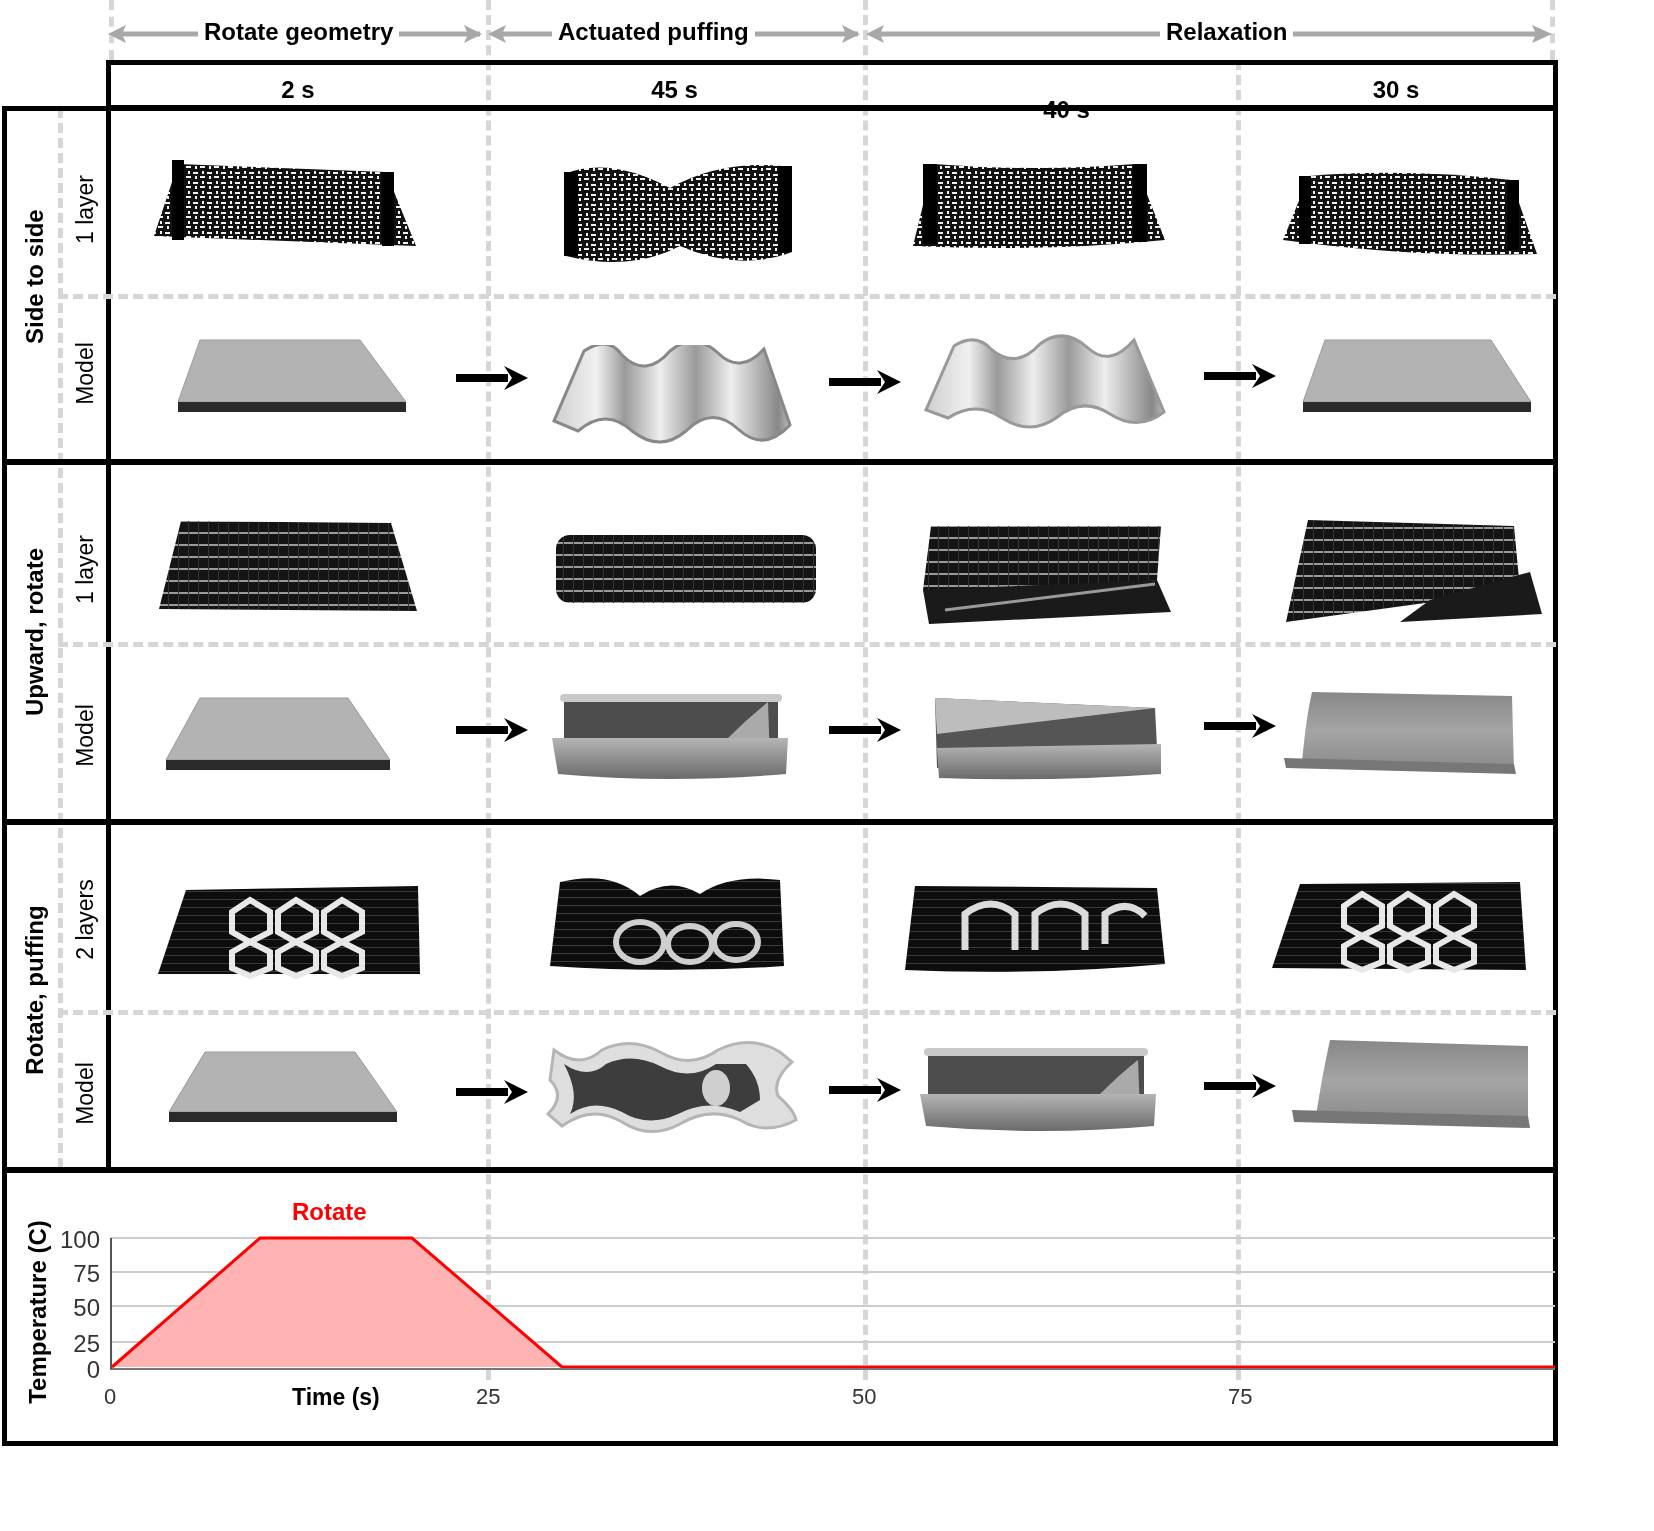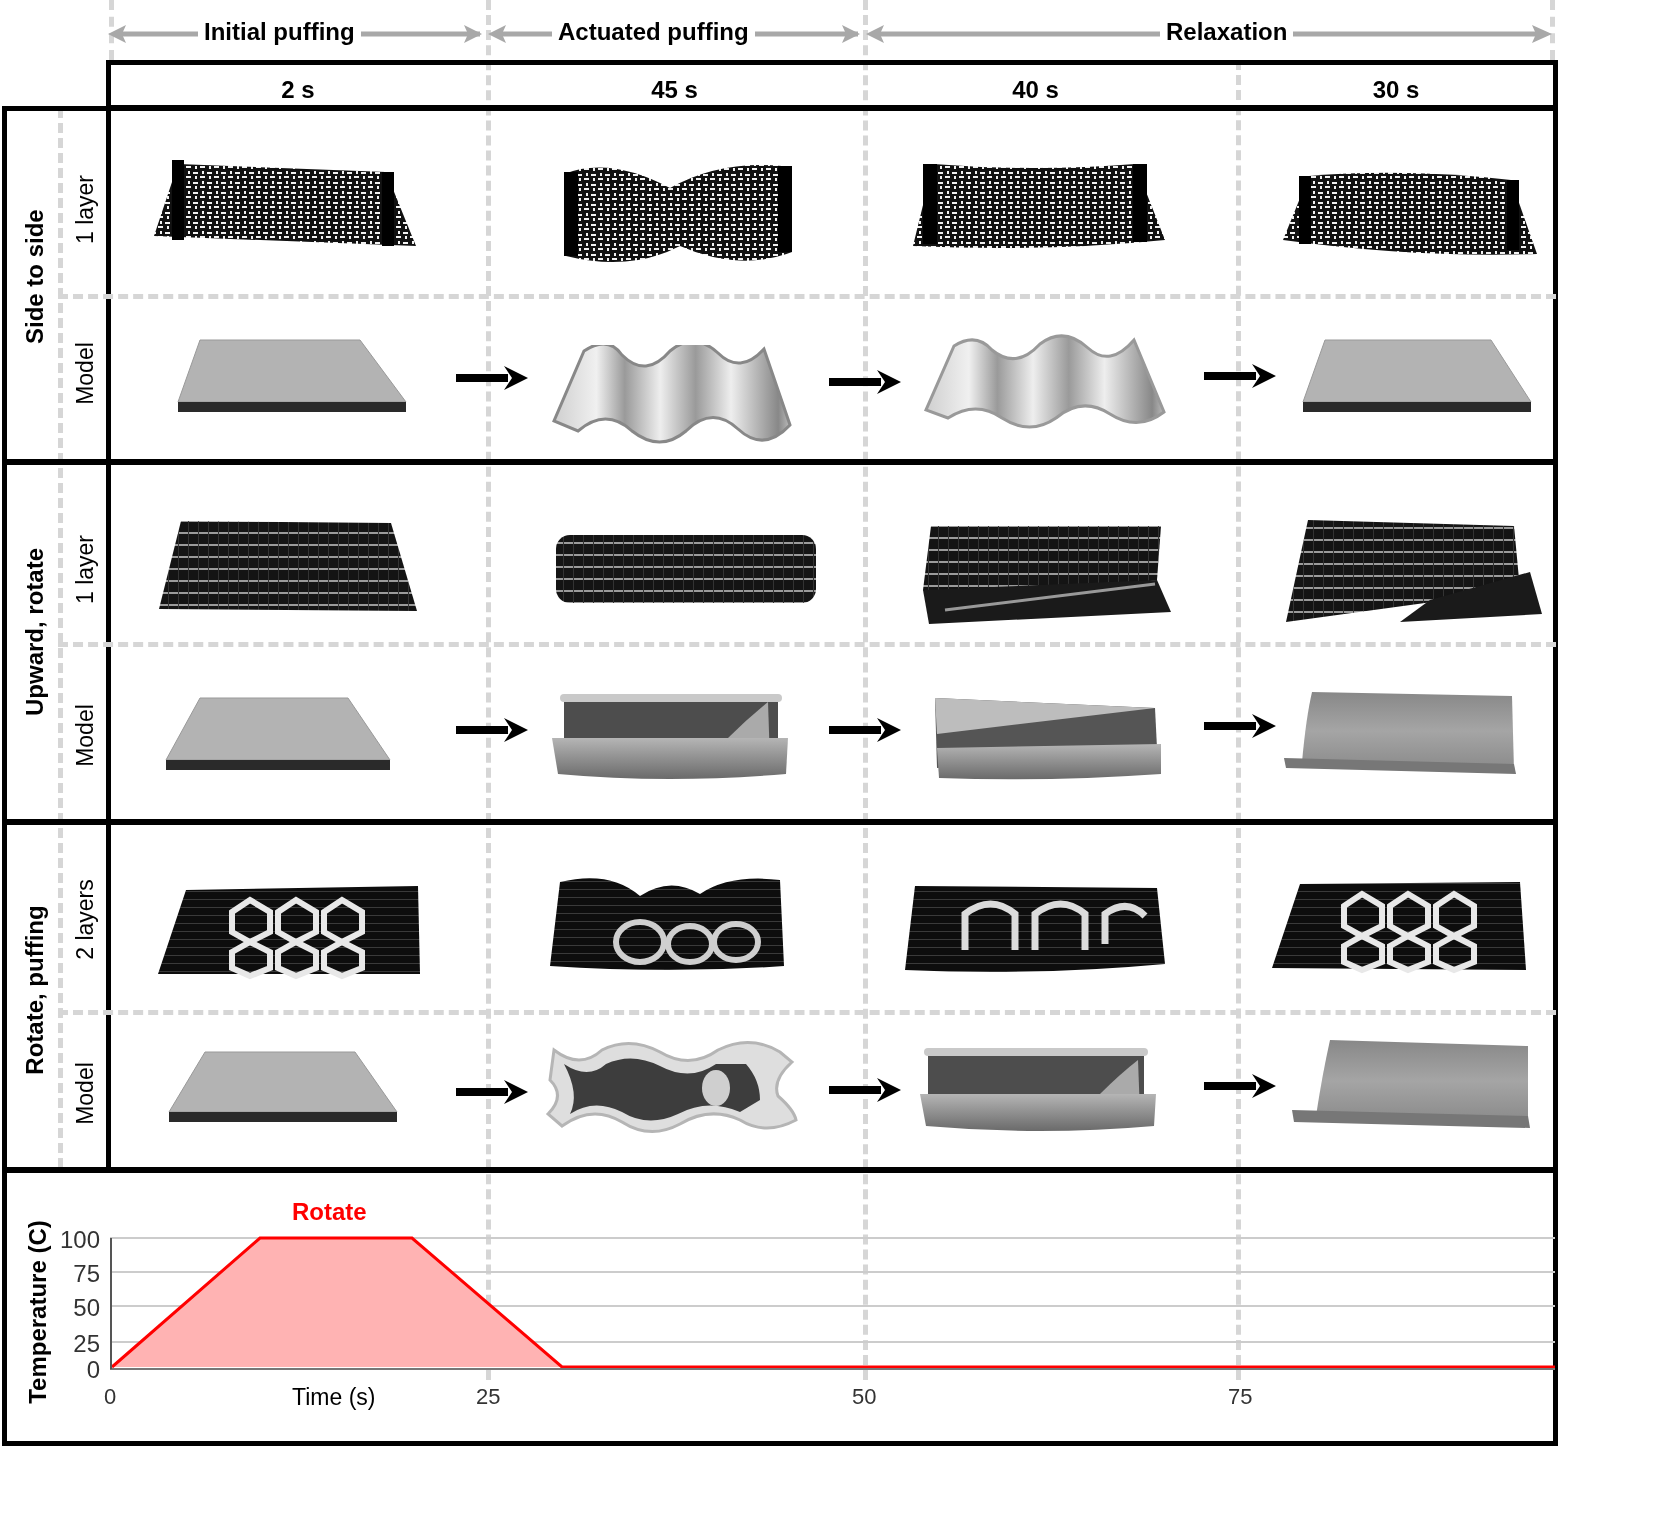--- a/index.html
+++ b/index.html
@@ -33,28 +33,28 @@
     <polygon points="8,12 26,3 22,12 26,21" stroke="none"></polygon>
     <polygon points="382,12 364,3 368,12 364,21" stroke="none"></polygon>
     <line x1="394" y1="12" x2="758" y2="12"></line>
     <polygon points="388,12 406,3 402,12 406,21" stroke="none"></polygon>
     <polygon points="760,12 742,3 746,12 742,21" stroke="none"></polygon>
     <line x1="772" y1="12" x2="1444" y2="12"></line>
     <polygon points="766,12 784,3 780,12 784,21" stroke="none"></polygon>
     <polygon points="1452,12 1432,3 1436,12 1432,21" stroke="none"></polygon>
   </g>
 </svg>
-<div class="phase" style="left:198px;">Initial puffing</div>
+<div class="phase" style="left:198px;">Rotate geometry</div>
 <div class="phase" style="left:552px;">Actuated puffing</div>
 <div class="phase" style="left:1160px;">Relaxation</div>
 
 <div class="box" style="left:106px; top:60px; width:1452px; height:50px;"></div>
 <div class="time" style="left:110px; width:376px;">2 s</div>
 <div class="time" style="left:486px; width:377px;">45 s</div>
-<div class="time" style="left:849px; width:373px;">40 s</div>
+<div class="time" style="left:880px; width:373px;margin-top:20px;">40 s</div>
 <div class="time" style="left:1236px; width:320px;">30 s</div>
 
 <div class="box" style="left:2px; top:106px; width:1556px; height:358px;"></div>
 <div class="box" style="left:2px; top:460px; width:1556px; height:364px;"></div>
 <div class="box" style="left:2px; top:820px; width:1556px; height:352px;"></div>
 <div class="abs" style="left:106px; top:106px; width:5px; height:1066px; background:#000;"></div>
 
 <div class="hdash" style="left:58px; top:294px; width:1498px;"></div>
 <div class="hdash" style="left:58px; top:642px; width:1498px;"></div>
 <div class="hdash" style="left:58px; top:1010px; width:1498px;"></div>
@@ -293,13 +293,13 @@
 <div class="vlabel-bold" style="left:-62px; top:1298px; width:200px; text-align:center;">Temperature (C)</div>
 <div class="ytick" style="left:60px; top:1226px;">100</div>
 <div class="ytick" style="left:60px; top:1260px;">75</div>
 <div class="ytick" style="left:60px; top:1294px;">50</div>
 <div class="ytick" style="left:60px; top:1330px;">25</div>
 <div class="ytick" style="left:60px; top:1356px;">0</div>
 <div class="xtick" style="left:104px; top:1384px;">0</div>
 <div class="xtick" style="left:476px; top:1384px;">25</div>
 <div class="xtick" style="left:852px; top:1384px;">50</div>
 <div class="xtick" style="left:1228px; top:1384px;">75</div>
-<div class="abs" style="left:292px; top:1384px; font-weight:normal; font-size:23px;">Time (s)</div>
+<div class="abs" style="left:292px; top:1384px; font-weight:bold; font-size:23px;">Time (s)</div>
 
 </body></html>

